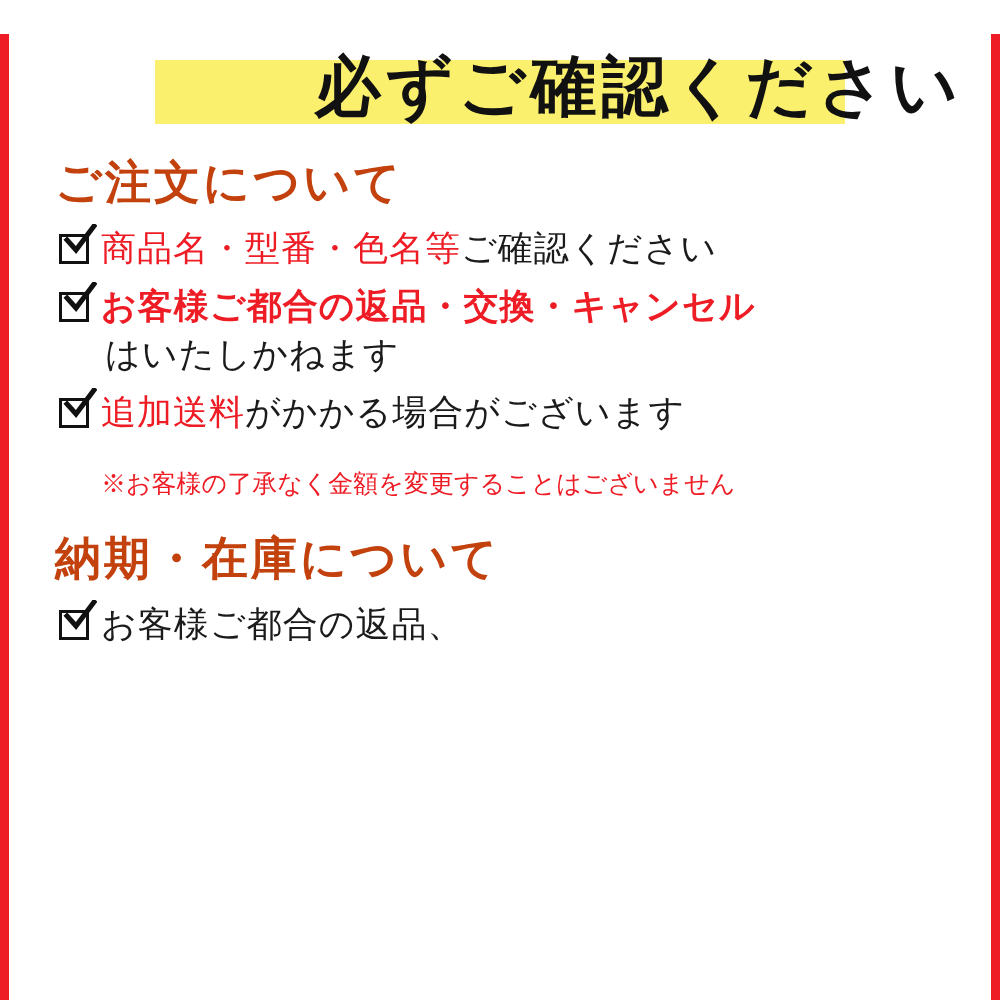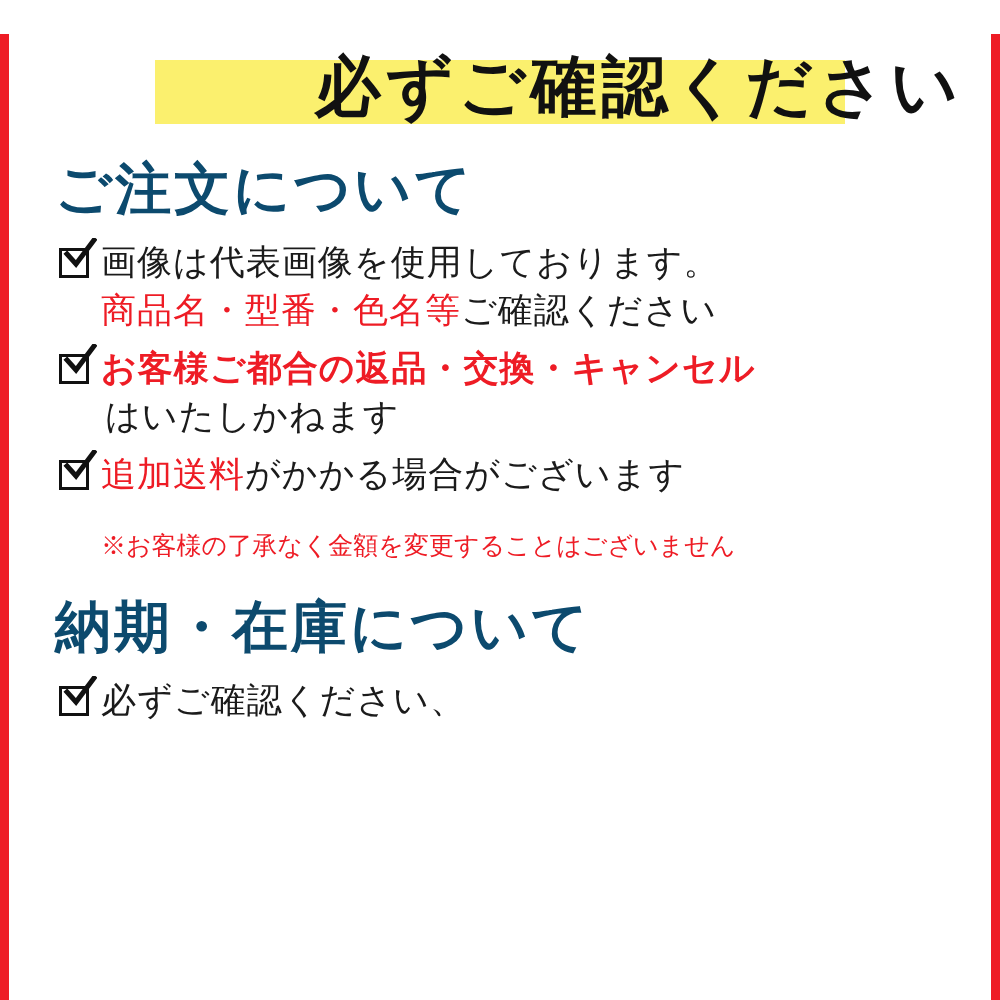--- a/index.html
+++ b/index.html
@@ -53,23 +53,23 @@
     letter-spacing: 5px;
     color: #111111;
     line-height: 104px;
     white-space: nowrap;
   }
 
   
   .section-head {
     font-family: "DejaVu Serif", "Liberation Serif", serif;
     font-weight: bold;
-    font-size: 56px;
+    font-size: 46px;
     letter-spacing: 3px;
-    color: #0c4a6e;
+    color: #c2410c;
     margin: 14px 0 6px 18px;
   }
   .section-head.second {
     margin-top: 24px;
   }
 
   
   .item {
     display: flex;
     align-items: flex-start;
@@ -145,21 +145,20 @@
     <div class="section-head">ご注文について</div>
 
     <div class="item">
       <span class="check-icon">
         <span class="box"></span>
         <svg class="tick" viewBox="0 0 34 34" aria-hidden="true">
             <path d="M4 16 L13 26 L31 2" fill="none" stroke="#111111" stroke-width="5" stroke-linecap="square"></path>
           </svg>
       </span>
       <span class="lines">
-        <div class="line">画像は代表画像を使用しております。</div>
         <div class="line"><span class="red">商品名・型番・色名等</span><span>ご確認ください</span></div>
       </span>
     </div>
 
     <div class="item">
       <span class="check-icon">
         <span class="box"></span>
         <svg class="tick" viewBox="0 0 34 34" aria-hidden="true">
             <path d="M4 16 L13 26 L31 2" fill="none" stroke="#111111" stroke-width="5" stroke-linecap="square"></path>
           </svg>
@@ -186,19 +185,19 @@
     <div class="section-head second">納期・在庫について</div>
 
     <div class="item">
       <span class="check-icon">
         <span class="box"></span>
         <svg class="tick" viewBox="0 0 34 34" aria-hidden="true">
             <path d="M4 16 L13 26 L31 2" fill="none" stroke="#111111" stroke-width="5" stroke-linecap="square"></path>
           </svg>
       </span>
       <span class="lines">
-        <div class="line">必ずご確認ください、</div>
+        <div class="line">お客様ご都合の返品、</div>
       </span>
     </div>
 
 
   </div>
 </div>
 
 </body></html>

